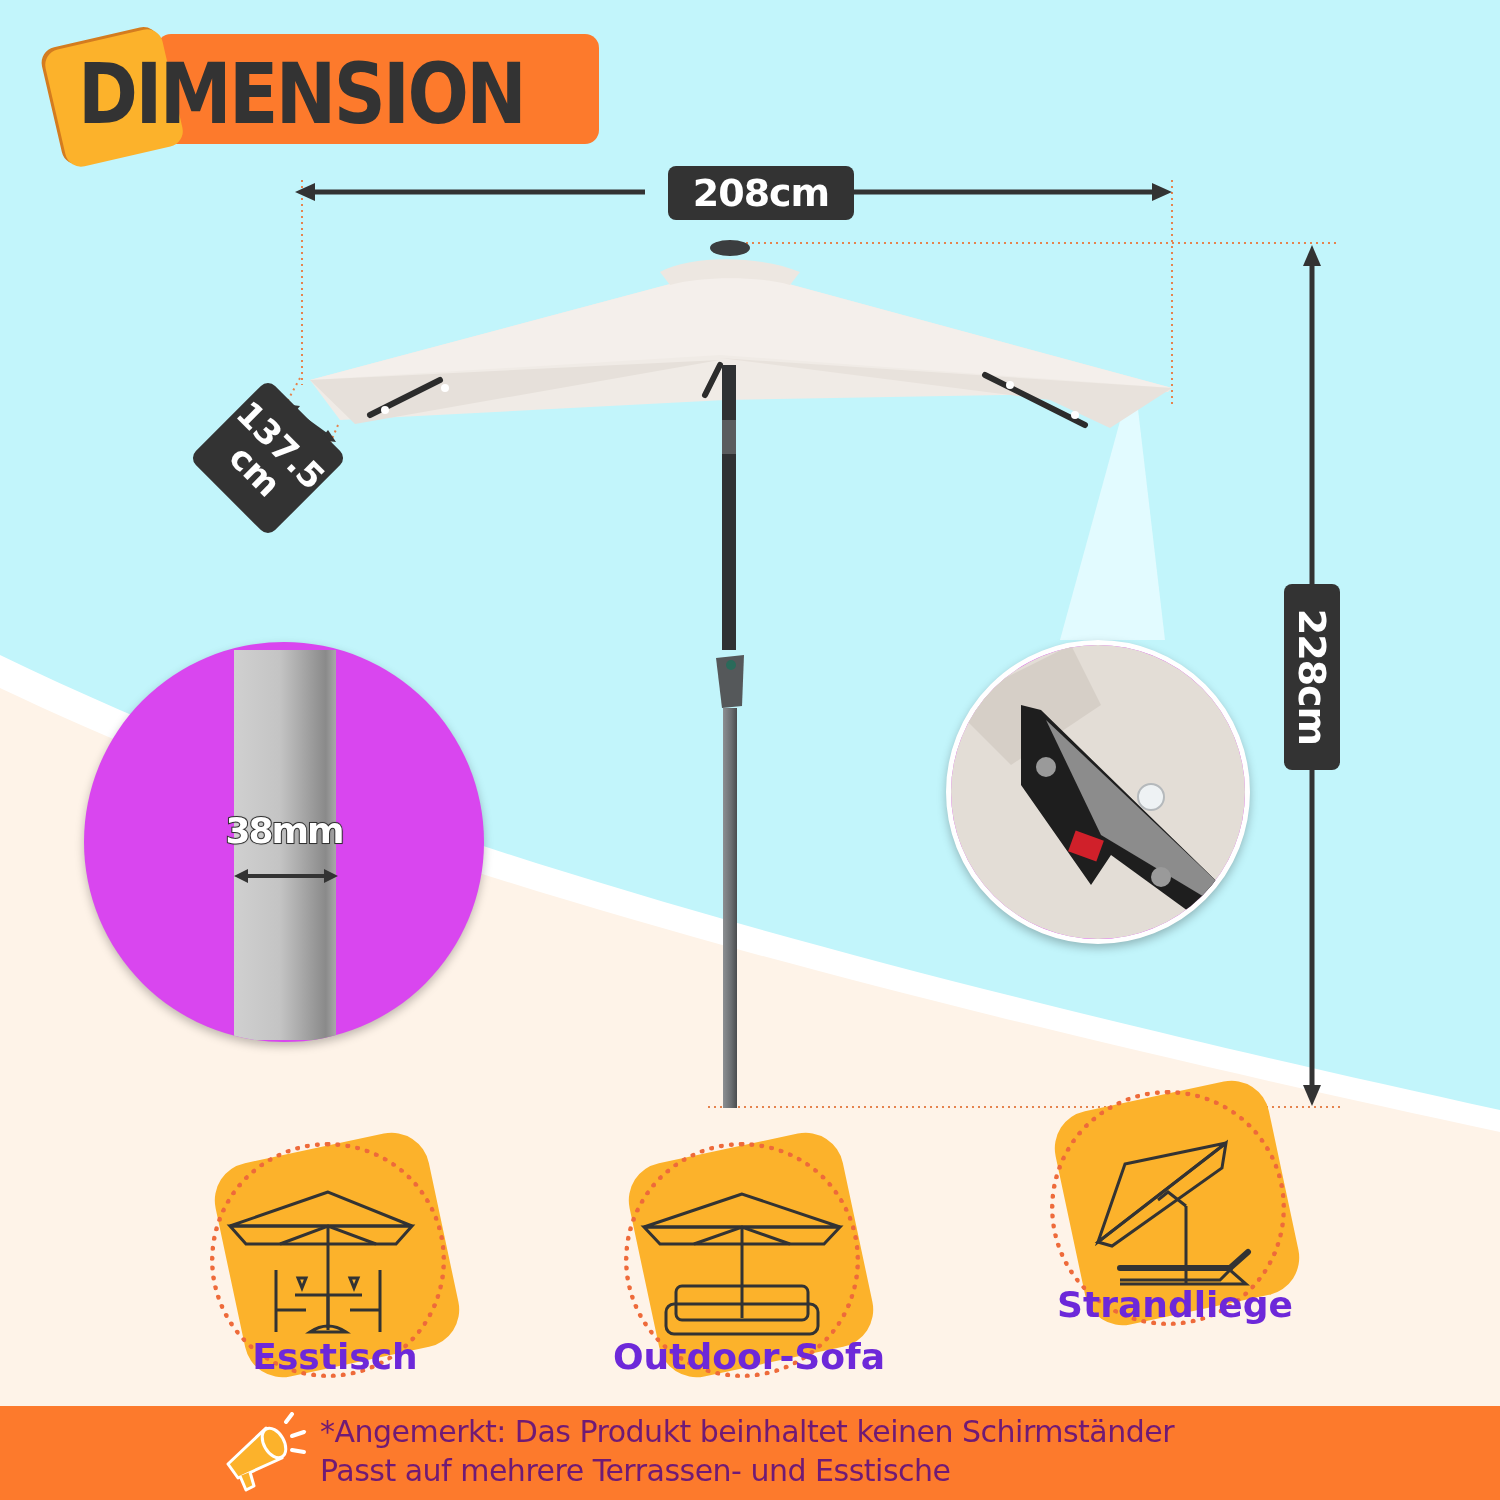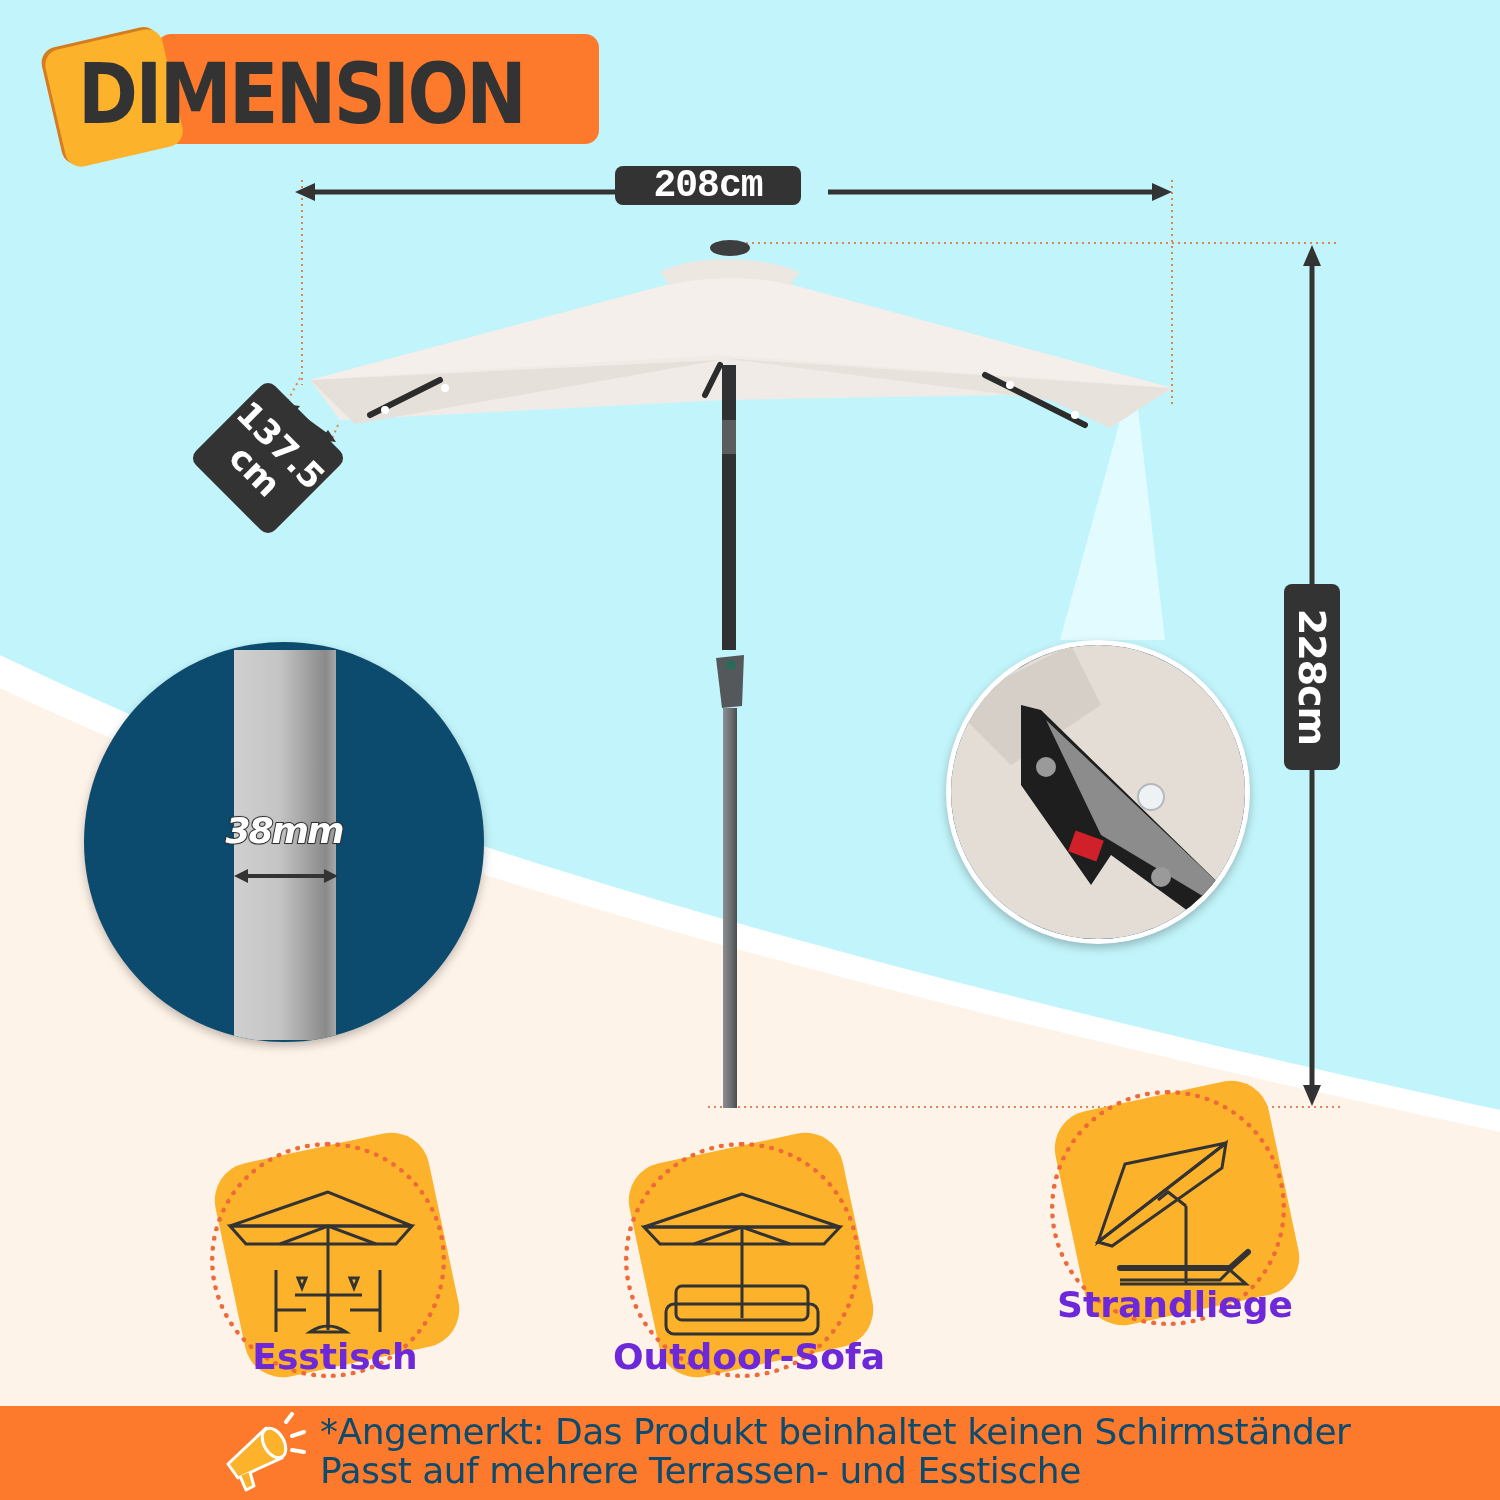--- a/index.html
+++ b/index.html
@@ -6,40 +6,40 @@
   body{width:1500px;height:1500px;position:relative;overflow:hidden;background:#c2f5fb;font-family:"DejaVu Sans","Liberation Sans",sans-serif;}
   .abs{position:absolute;}
   #bg{position:absolute;left:0;top:0;width:1500px;height:1500px;}
   
   .title-wrap{left:32px;top:14px;width:570px;height:150px;}
   .title-tab{position:absolute;left:22px;top:24px;width:120px;height:120px;background:#fcb22b;border-radius:16px;transform:rotate(-13deg);box-shadow:-3px -3px 0 #d47c1f;}
   .title-bar{position:absolute;left:125px;top:20px;width:442px;height:110px;background:#fd7a2c;border-radius:14px;}
   .title-text{position:absolute;left:46px;top:30px;font-family:"DejaVu Sans",sans-serif;font-weight:bold;font-size:84px;letter-spacing:-3px;color:#333333;line-height:100px;transform:scaleX(0.86);transform-origin:left center;white-space:nowrap;}
   
   .dim-box{background:#333333;color:#fff;font-family:"DejaVu Sans",sans-serif;font-weight:bold;border-radius:8px;display:flex;align-items:center;justify-content:center;white-space:nowrap;}
-  .dim-208{left:615px;top:166px;width:186px;height:39px;font-size:38px;letter-spacing:-1px;font-family:Liberation Mono, monospace;}
+  .dim-208{left:668px;top:166px;width:186px;height:54px;font-size:38px;letter-spacing:-1px;}
   .dim-228{left:1284px;top:584px;width:56px;height:186px;}
   .dim-228 span{transform:rotate(90deg);font-size:38px;letter-spacing:-1px;display:block;}
   .dim-137{left:212px;top:402px;width:112px;height:112px;transform:rotate(45deg);border-radius:10px;flex-direction:column;}
   .dim-137 .stack{transform:rotate(0deg);text-align:center;}
   
-  .circle{border-radius:50%;background:#0c4a6e;box-shadow:0 4px 10px rgba(0,0,0,0.25);overflow:hidden;font-style:italic;}
+  .circle{border-radius:50%;background:#d946ef;box-shadow:0 4px 10px rgba(0,0,0,0.25);overflow:hidden;}
   .c-left{left:84px;top:642px;width:400px;height:400px;}
   .c-right{left:946px;top:640px;width:304px;height:304px;border:5px solid #fff;box-sizing:border-box;}
   .pole-inset{position:absolute;left:150px;top:8px;width:102px;height:390px;background:linear-gradient(90deg,#d0d0d0 0%,#c4c4c4 45%,#8a8a8a 90%,#a8a8a8 100%);}
   .label-38{position:absolute;left:0;width:400px;top:168px;text-align:center;font-family:"DejaVu Sans",sans-serif;font-weight:bold;font-size:36px;color:#fff;letter-spacing:-2px;-webkit-text-stroke:2px #333;paint-order:stroke fill;text-shadow:0 0 2px #333;}
   
   .use{width:270px;height:270px;}
   .use-blob{position:absolute;left:28px;top:14px;width:218px;height:218px;background:#fcb22b;border-radius:38px;transform:rotate(-12deg);}
   .use-dots{position:absolute;left:10px;top:10px;width:236px;height:236px;border-radius:50%;border:5px dotted #ee6a3a;box-sizing:border-box;}
   .use-label{position:absolute;left:-40px;width:350px;top:204px;text-align:center;font-family:"DejaVu Sans",sans-serif;font-weight:bold;font-size:36px;color:#6d28d9;white-space:nowrap;}
   .use svg{position:absolute;left:0;top:0;}
   
   .footer{left:0;top:1406px;width:1500px;height:94px;background:#fd7a2c;}
-  .footer-text{position:absolute;left:320px;top:6px;color:#0c4a6e;font-family:"DejaVu Sans",sans-serif;font-size:36px;line-height:39px;letter-spacing:-0.5px;white-space:nowrap;}
+  .footer-text{position:absolute;left:320px;top:6px;color:#701a75;font-family:"DejaVu Sans",sans-serif;font-size:30px;line-height:39px;letter-spacing:-0.5px;white-space:nowrap;}
   .footer-icon{position:absolute;left:222px;top:6px;width:90px;height:80px;}
 </style>
 </head>
 <body>
 
 <svg id="bg" viewBox="0 0 1500 1500">
   <rect x="0" y="0" width="1500" height="1500" fill="#c2f5fb"></rect>
   <path d="M0,655 C300,800 700,935 1500,1110 L1500,1500 L0,1500 Z" fill="#ffffff"></path>
   <path d="M0,688 C300,830 700,960 1500,1132 L1500,1500 L0,1500 Z" fill="#fef3e8"></path>
 

